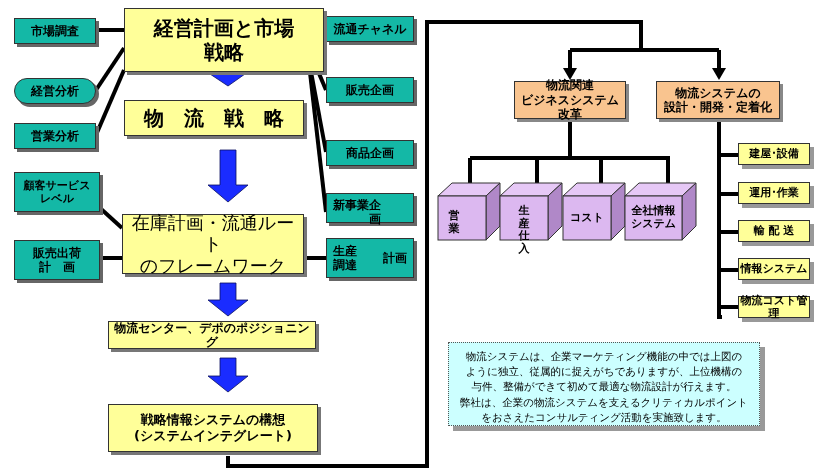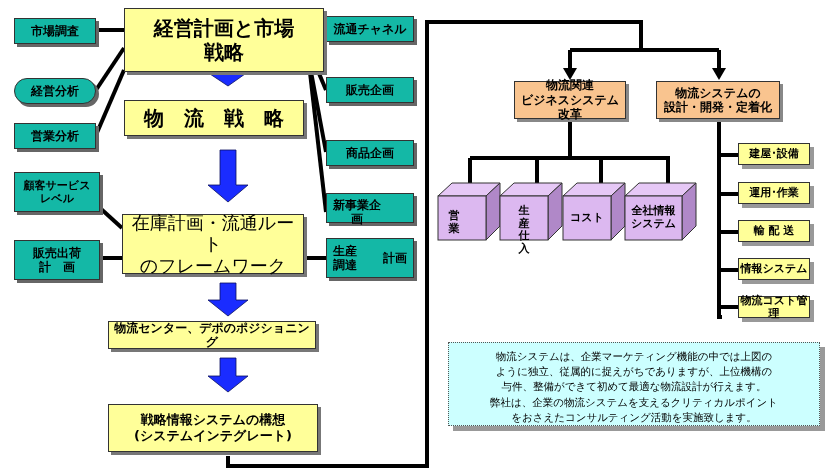--- a/index.html
+++ b/index.html
@@ -88,21 +88,21 @@
 
 <div class="box cyan" style="left:326px;top:16px;width:88px;height:26px;">
     <span>流通チャネル</span>
   </div>
 <div class="box cyan" style="left:326px;top:77px;width:88px;height:26px;">
     <span>販売企画</span>
   </div>
 <div class="box cyan" style="left:326px;top:140px;width:88px;height:26px;">
     <span>商品企画</span>
   </div>
-<div class="box cyan" style="left:326px;top:193px;width:88px;height:30px;justify-content:flex-start;align-items:flex-start;padding:4px 0 0 6px;text-align:center;">
+<div class="box cyan" style="left:326px;top:193px;width:88px;height:30px;justify-content:flex-start;align-items:flex-start;padding:4px 0 0 6px;text-align:right;">
     <span class="pre">新事業企
 画</span>
   </div>
 <div class="box cyan" style="left:326px;top:238px;width:88px;height:40px;justify-content:space-between;padding:0 6px;align-items:center;">
     <span class="pre" style="text-align:left;">生産
 調達</span>
     <span>計画</span>
   </div>
 
 <div class="box yellow" style="left:124px;top:8px;width:200px;height:64px;font-size:20px;">
@@ -176,17 +176,17 @@
 <div class="box ysmall" style="left:738px;top:220px;width:72px;height:22px;">
     <span>輸 配 送</span>
   </div>
 <div class="box ysmall" style="left:738px;top:258px;width:72px;height:22px;">
     <span>情報システム</span>
   </div>
 <div class="box ysmall" style="left:738px;top:296px;width:72px;height:22px;">
     <span>物流コスト管理</span>
   </div>
 
-<div class="note pre" style="left:448px;top:342px;width:372px;height:84px;">物流システムは、企業マーケティング機能の中では上図の
+<div class="note pre" style="left:448px;top:342px;width:312px;height:84px;">物流システムは、企業マーケティング機能の中では上図の
 ように独立、従属的に捉えがちでありますが、上位機構の
 与件、整備ができて初めて最適な物流設計が行えます。
 弊社は、企業の物流システムを支えるクリティカルポイント
 をおさえたコンサルティング活動を実施致します。</div>
 
 </body></html>

